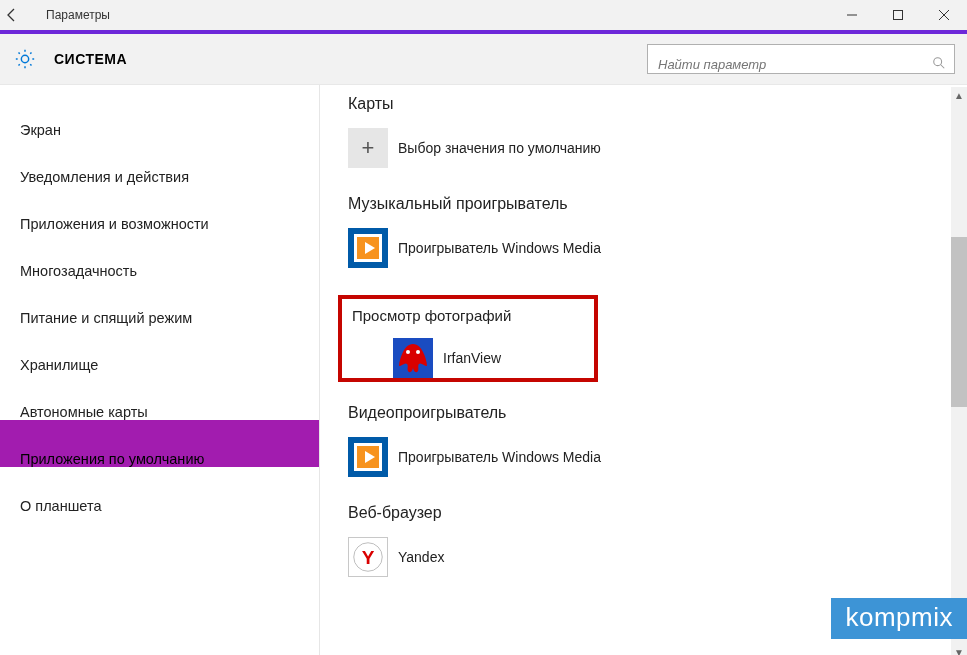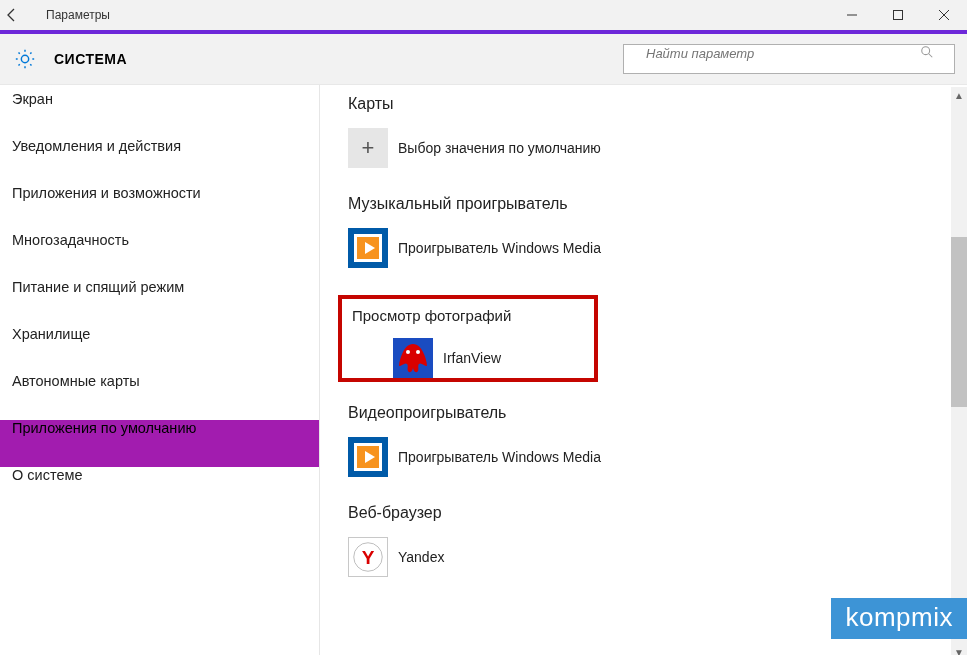--- a/index.html
+++ b/index.html
@@ -74,22 +74,22 @@
     letter-spacing: 0.5px;
     margin-left: 18px;
   }
   .searchbox {
     margin-left: auto;
     width: 290px;
     height: 28px;
     border: 1px solid #b0b0b0;
     background: #fff;
     display: flex;
-    align-items: flex-start;
-    padding: 0 20px;
+    align-items: flex-end;
+    padding: 0 8px;
   }
   .searchbox input {
     border: none;
     outline: none;
     flex: 1;
     font-size: 13px;
     font-style: italic;
     color: #777;
     background: transparent;
   }
@@ -109,22 +109,22 @@
   .sidebar {
     width: 320px;
     border-right: 1px solid #e6e6e6;
     background: #fff;
     padding-top: 6px;
     box-sizing: border-box;
   }
   .sidebar-item {
     height: 47px;
     display: flex;
-    align-items: flex-start;
-    padding-left: 12px;
+    align-items: flex-end;
+    padding-left: 20px;
     font-size: 14.5px;
     color: #222;
     cursor: pointer;
   }
   .sidebar-item.selected {
     background: #a21caf;
     color: #000;
   }
 
   
@@ -310,21 +310,21 @@
     <div class="sidebar-item">
         <span>Хранилище</span>
       </div>
     <div class="sidebar-item">
         <span>Автономные карты</span>
       </div>
     <div class="sidebar-item selected">
         <span>Приложения по умолчанию</span>
       </div>
     <div class="sidebar-item">
-        <span>О системе</span>
+        <span>О планшета</span>
       </div>
   </div>
 
   <div class="content">
     <div class="content-inner">
 
       <div class="group">
         <div class="group-title">Карты</div>
         <div class="app-row">
           <div class="app-icon icon-plus">+</div>

